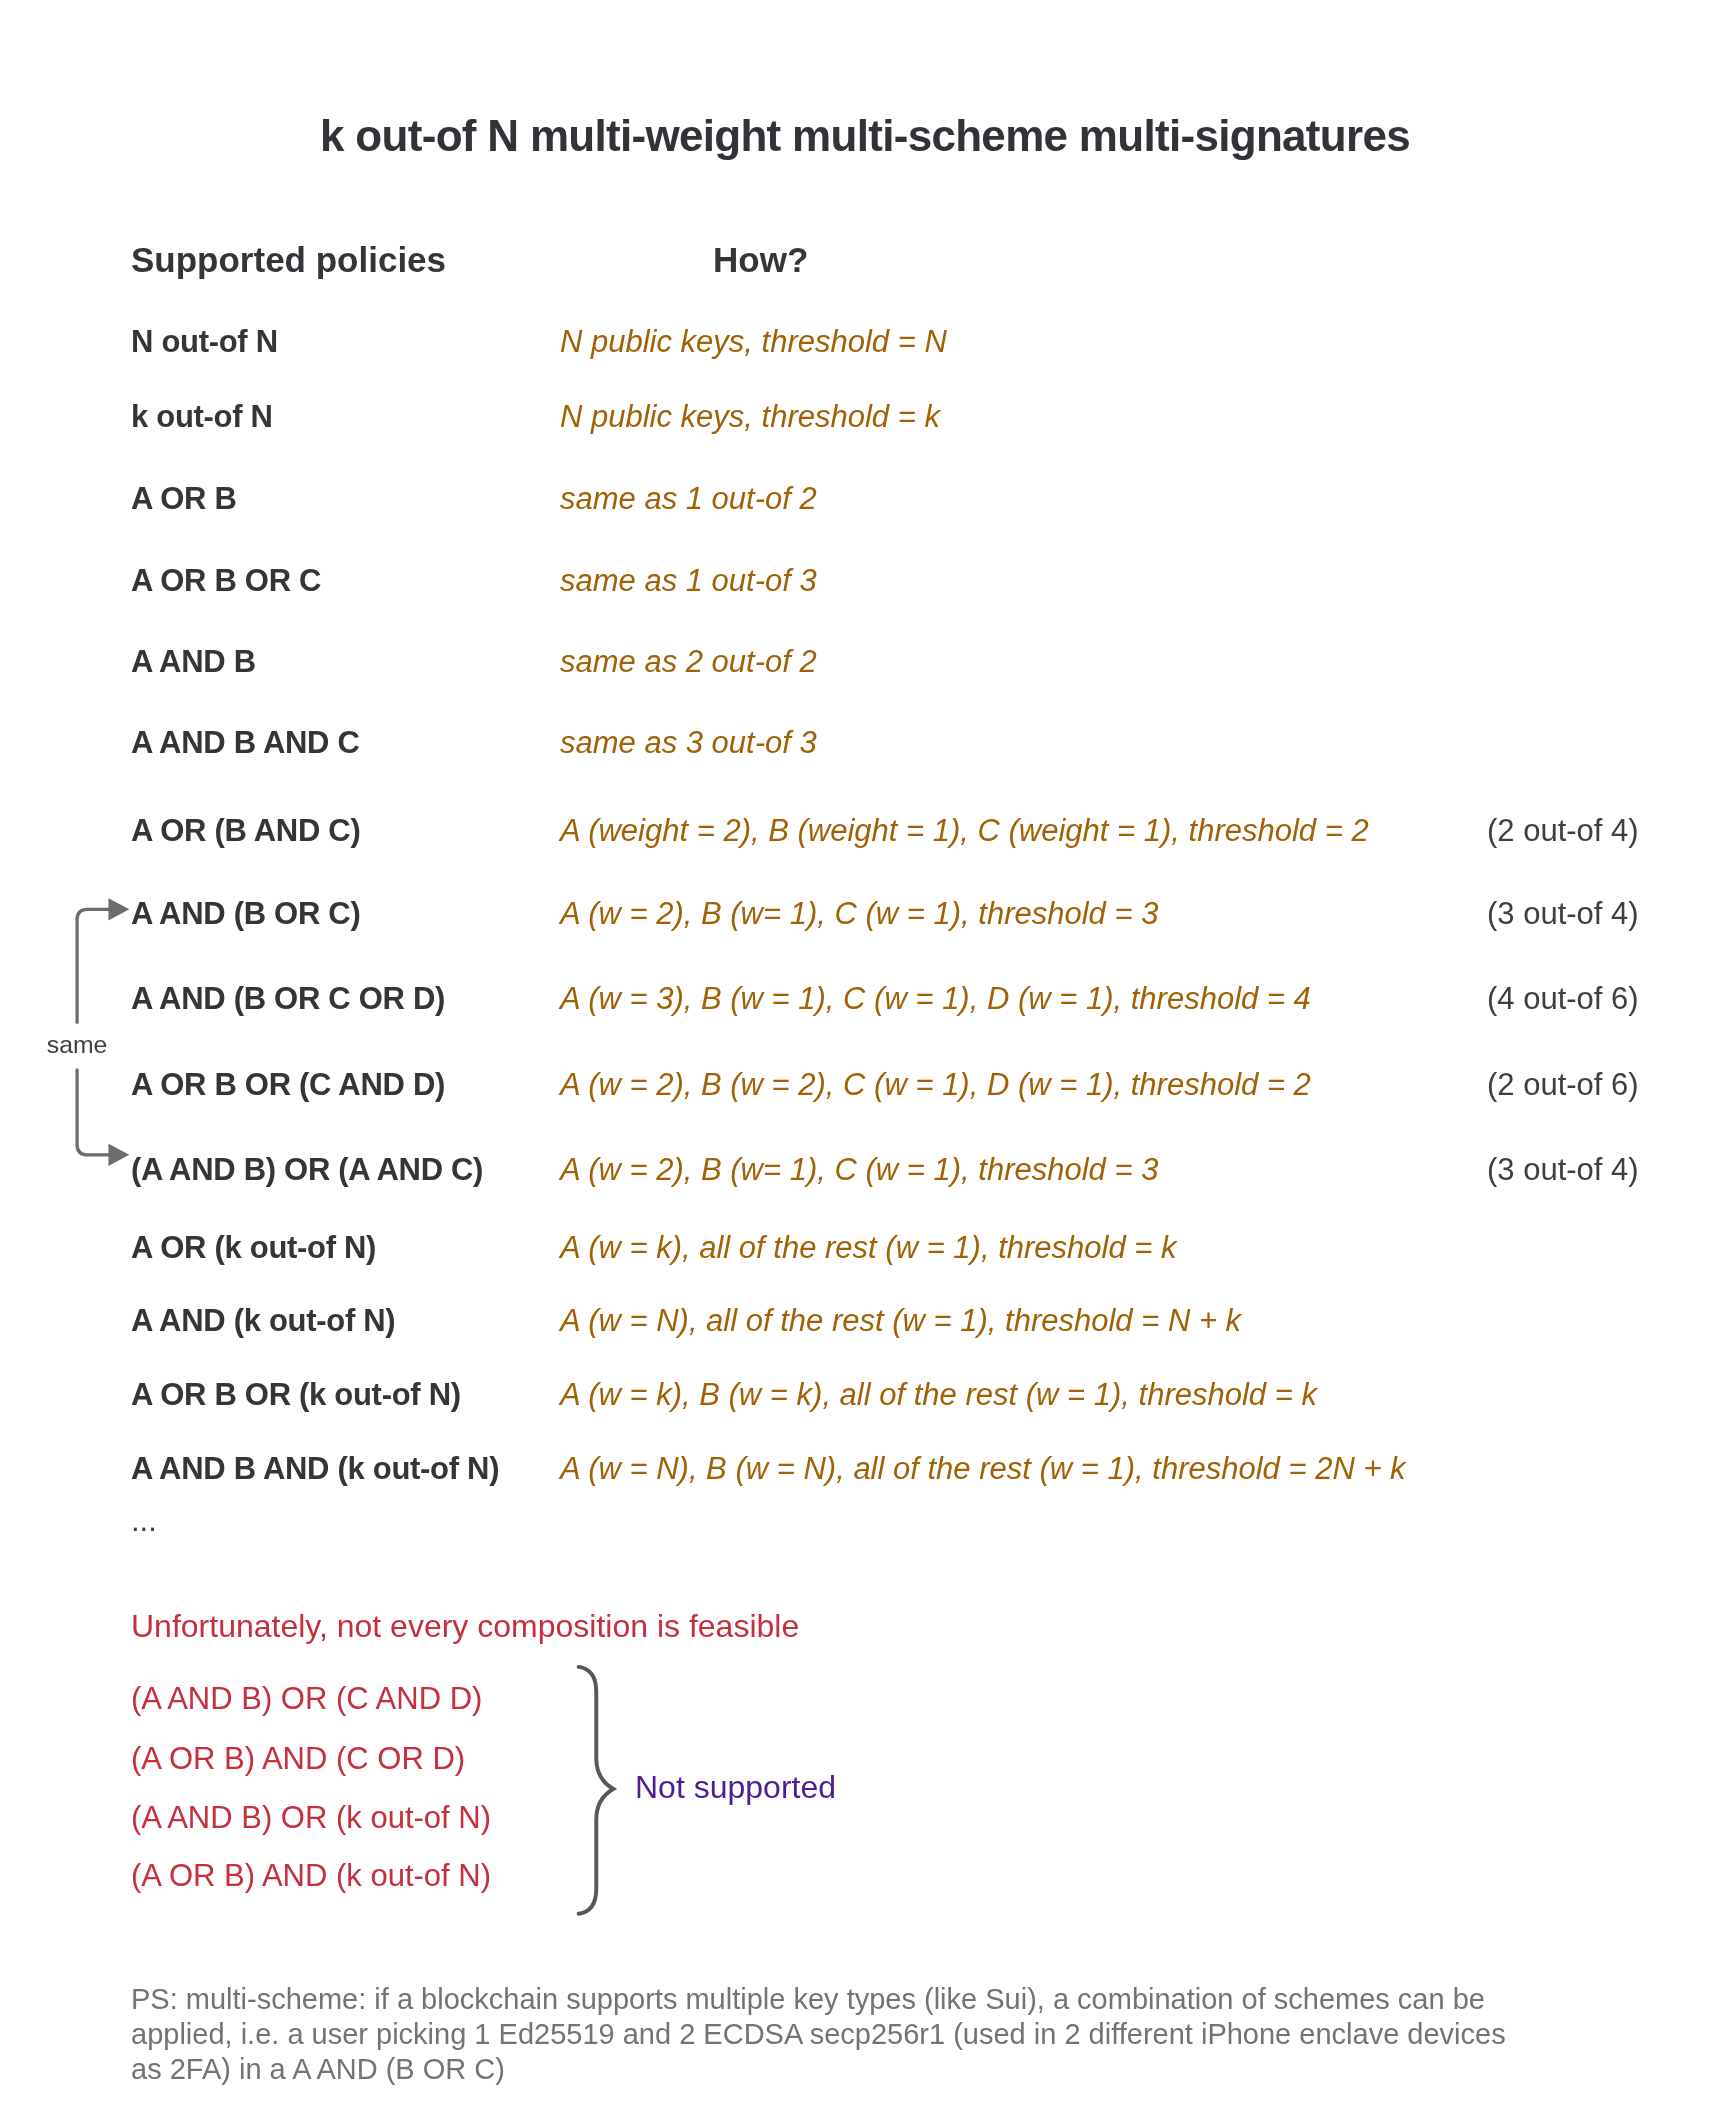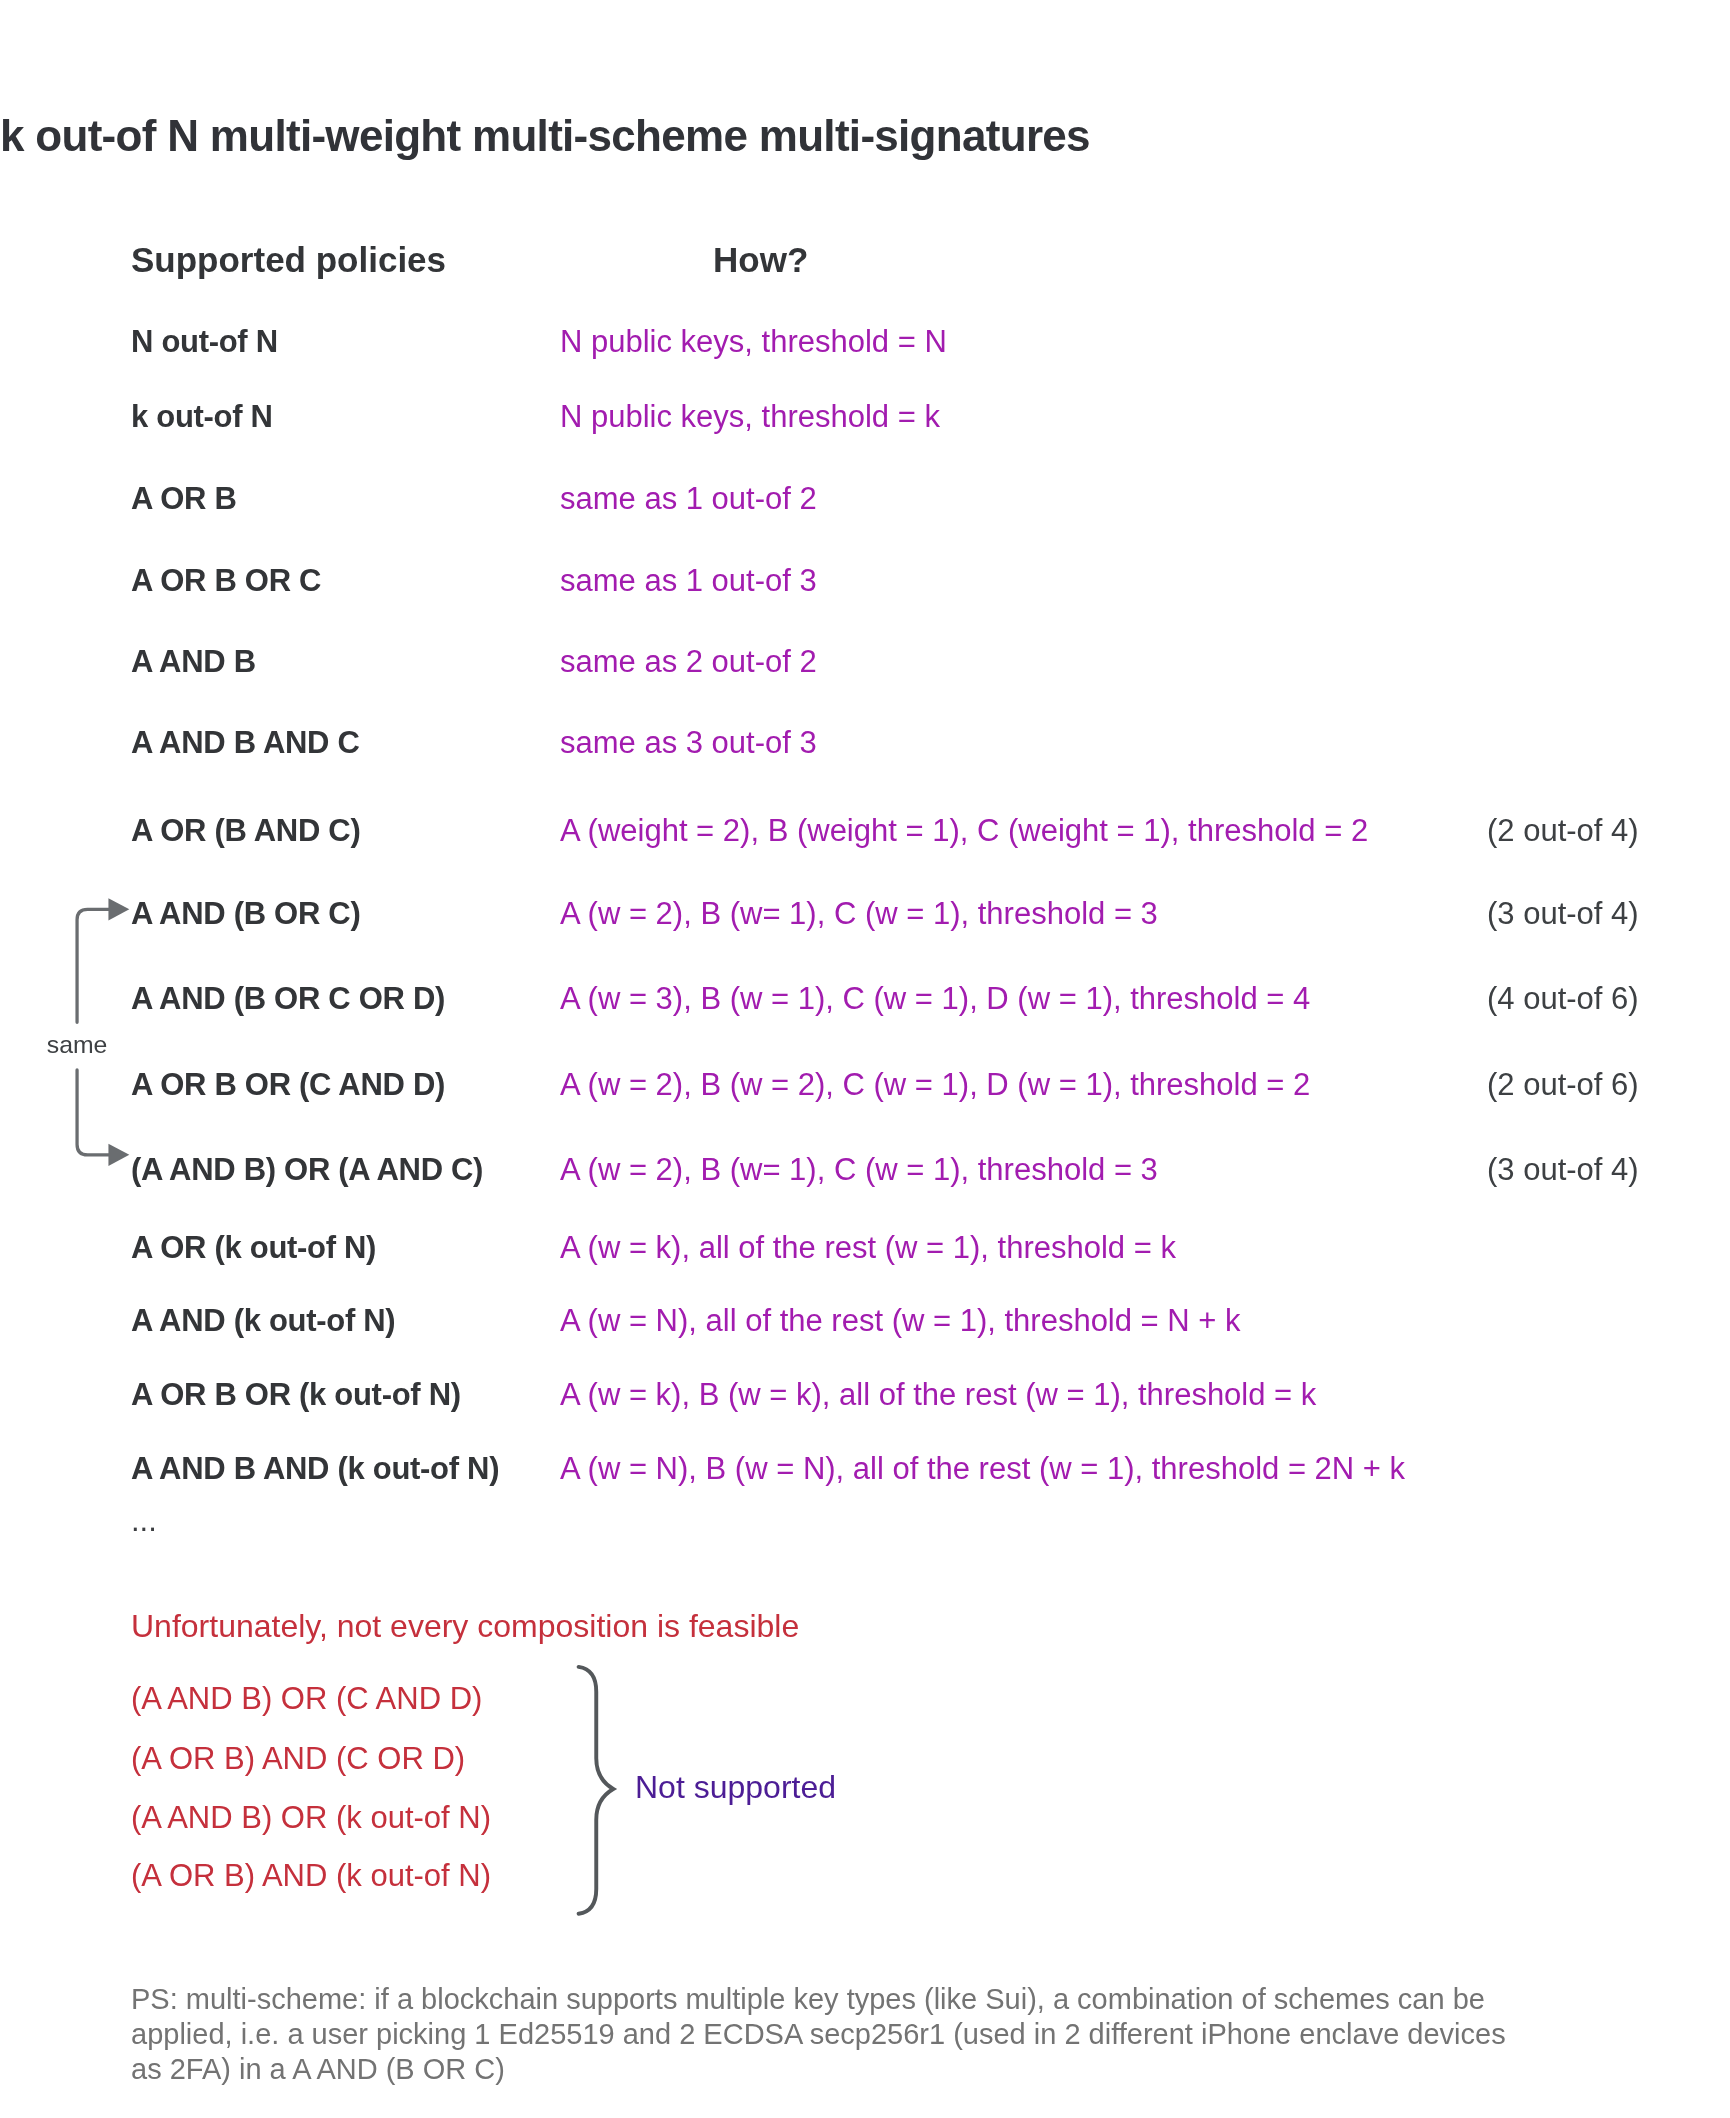--- a/index.html
+++ b/index.html
@@ -9,20 +9,21 @@
     height: 2119px;
     background: #ffffff;
     font-family: "Liberation Sans", sans-serif;
     color: #3d4043;
     overflow: hidden;
   }
   .abs { position: absolute; }
 
   .title {
     top: 111px; left: 0; width: 100%;
+    text-align: center;
     font-size: 44px; font-weight: 700;
     color: #313338;
     line-height: 50px;
     letter-spacing: -0.7px;
   }
 
   .col-header {
     font-size: 35px; font-weight: 700; color: #333538;
     line-height: 39px;
   }
@@ -30,22 +31,22 @@
   .header-how   { left: 713px; top: 240px; }
 
   .row { left: 0; width: 100%; height: 37px; padding-left: 36px; }
   .col-policy {
     position: absolute; left: 131px; top: 0;
     font-size: 31px; font-weight: 700; color: #333538;
     line-height: 37px; white-space: nowrap; letter-spacing: -0.3px;
   }
   .col-how {
     position: absolute; left: 560px; top: 0;
-    font-size: 31px; font-weight: 400; color: #a21caf;
-    line-height: 37px; white-space: nowrap;
+    font-size: 31px; font-weight: 400; color: #a16207;
+    line-height: 37px; white-space: nowrap; font-style: italic;
   }
   .col-equiv {
     position: absolute; left: 1487px; top: 0;
     font-size: 31px; font-weight: 400; color: #3d4043;
     line-height: 37px; white-space: nowrap;
   }
   .ellipsis-row {
     left: 131px; top: 1502px;
     font-size: 31px; color: #3b3d40; line-height: 37px;
   }

